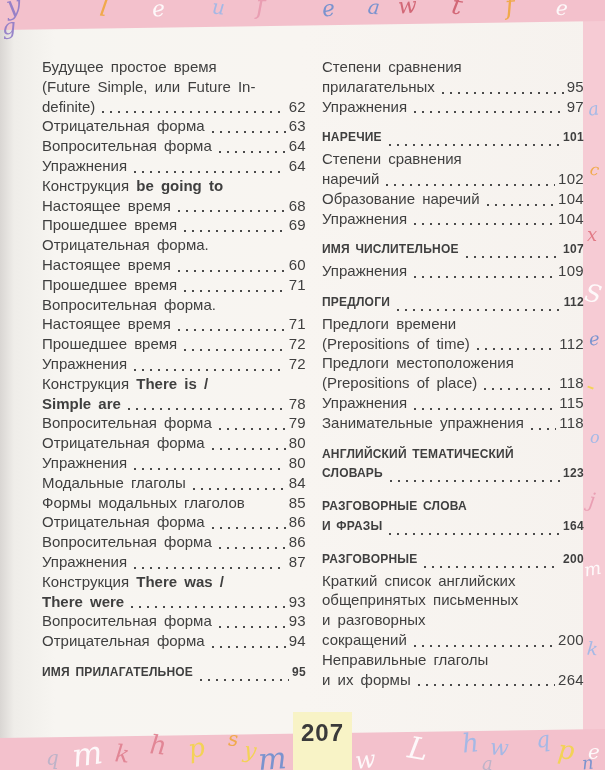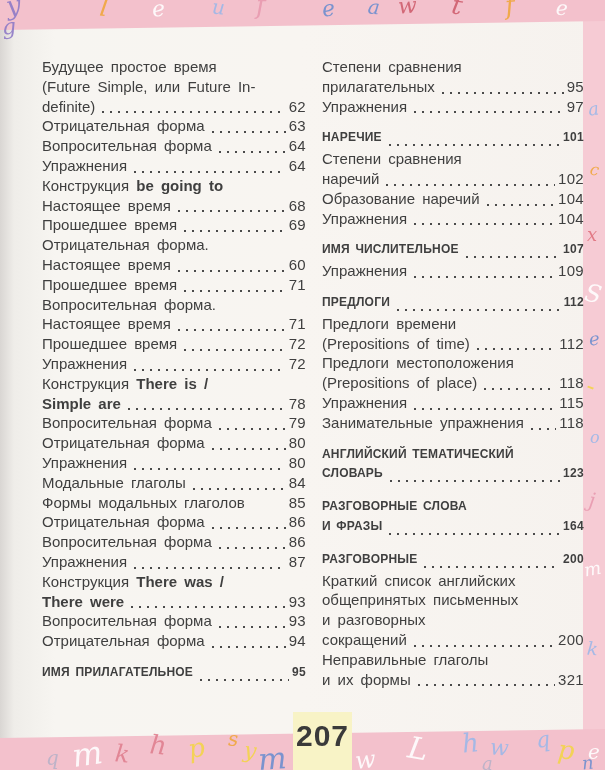--- a/index.html
+++ b/index.html
@@ -16,21 +16,21 @@
   .decor-letter{
     position:absolute;font-family:"DejaVu Serif",serif;font-style:italic;
     line-height:1;pointer-events:none;z-index:2;opacity:.9;
   }
   
   .page-plate{
     position:absolute;left:293px;top:712px;width:59px;height:58px;
     background:var(--yellow,#f8f3c6);z-index:3;text-align:center;
   }
   .page-plate .num{
-    display:block;margin-top:7px;font-size:30px;font-weight:bold;
+    display:block;margin-top:7px;font-size:24px;font-weight:bold;
     letter-spacing:1px;color:#3a3a3a;
   }
   
   .col{position:absolute;top:42px;color:var(--ink,#3f3f3f);margin-top:16px;}
   .col-left{left:42px;width:264px;}
   .col-right{left:322px;width:262px;}
   .toc-row{
     display:flex;align-items:baseline;height:19.8px;
     font-size:15px;word-spacing:3px;white-space:nowrap;
   }
@@ -348,19 +348,19 @@
       <span class="t">сокращений</span>
       <span class="leader"></span>
       <span class="pg">200</span>
     </div>
     <div class="toc-row">
       <span class="t">Неправильные глаголы</span>
     </div>
     <div class="toc-row">
       <span class="t">и их формы</span>
       <span class="leader"></span>
-      <span class="pg">321</span>
+      <span class="pg">264</span>
     </div>
   </div>
 
 <div class="page-plate">
   <span class="num">207</span>
 </div>
 
 </body></html>

